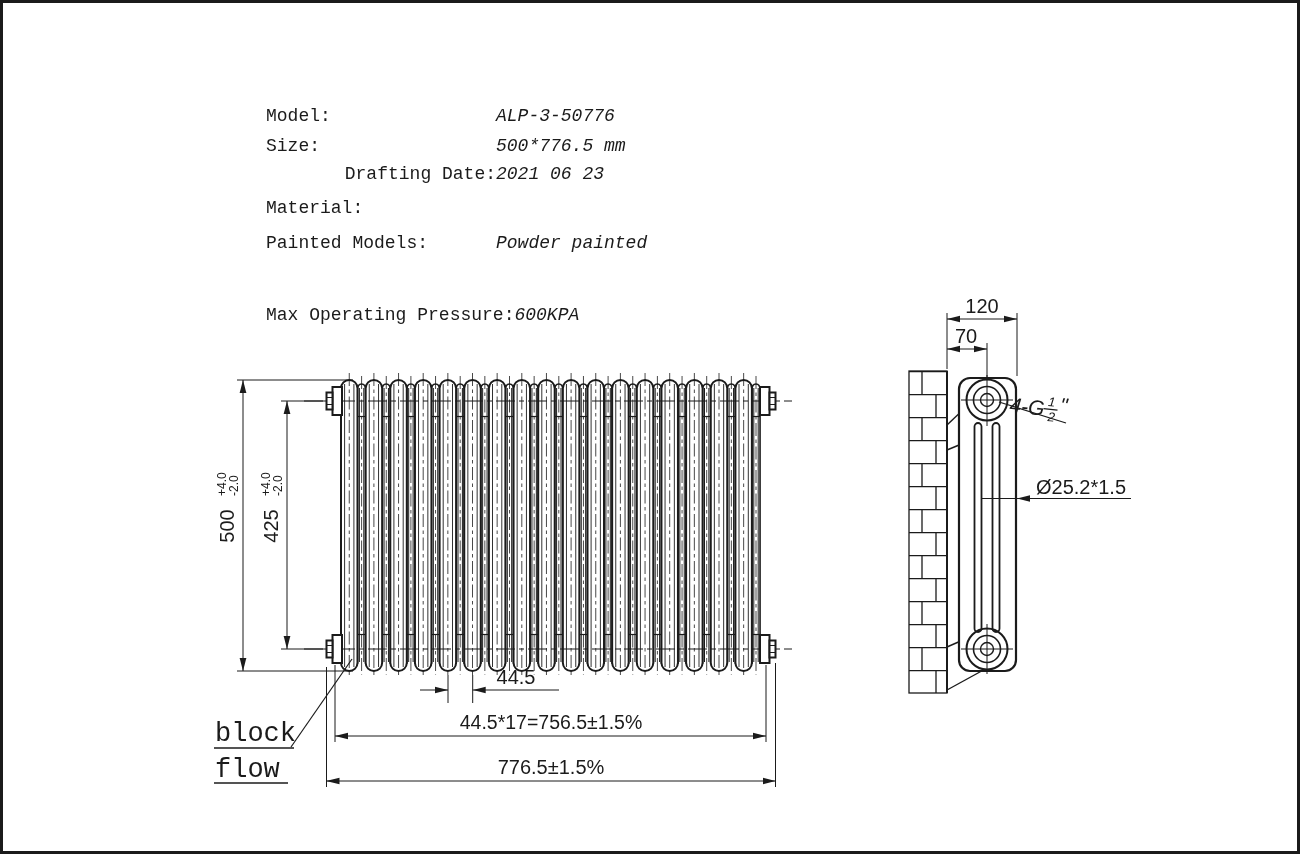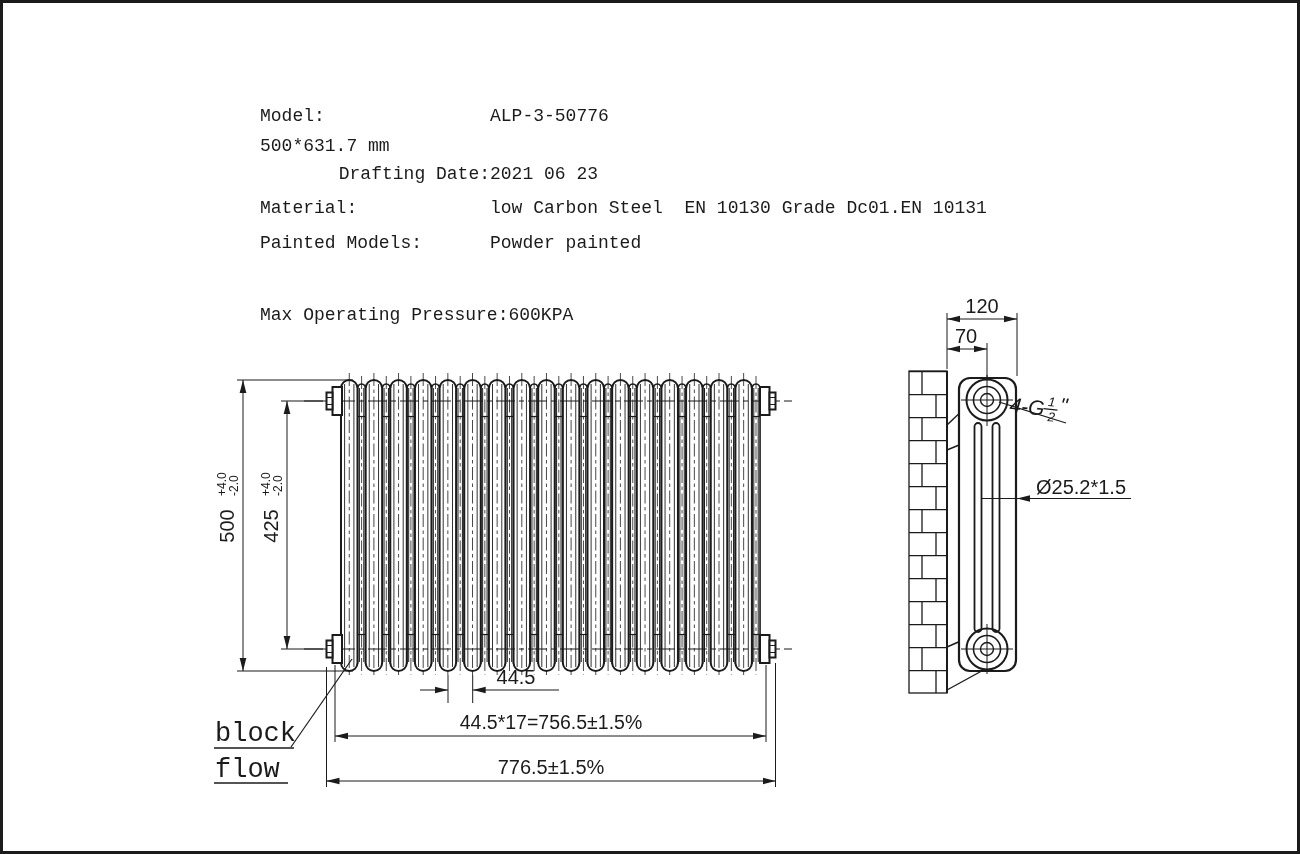--- a/index.html
+++ b/index.html
@@ -10,44 +10,44 @@
     border:3px solid #1b1b1b;
     background:#fff;
     font-family:"Liberation Sans", sans-serif;
     overflow:hidden;
   }
   .spec-block{
     position:absolute;left:257px;top:103px;
     font-family:"Liberation Mono","DejaVu Sans Mono",monospace;
     font-size:18px;color:#1b1b1b;line-height:20px;
   }
-  .spec-row{position:absolute;display:flex;white-space:pre;}
+  .spec-row{position:absolute;display:flex;white-space:pre;margin-left:6px;}
   .spec-row .lbl{min-width:230px;white-space:pre;}
-  .spec-row .val{white-space:pre;}
+  .spec-row .val{white-space:pre;font-style:italic;}
   .r0{top:0px;} .r1{top:30px;} .r2{top:58px;text-align:right;} .r3{top:92px;}
   .r4{top:127px;align-items:center;} .r5{top:163px;} .r6{top:199px;text-align:right;}
   svg{position:absolute;left:0;top:0;}
   svg text{fill:#1b1b1b;}
   .dimtxt{font-family:"Liberation Sans",sans-serif;font-size:20px;}
   .dimtxt-s{font-family:"Liberation Sans",sans-serif;font-size:19.5px;}
   .toltxt{font-family:"Liberation Sans",sans-serif;font-size:12px;}
   .cadtxt{font-family:"Liberation Mono","DejaVu Sans Mono",monospace;font-size:27px;}
   .thrtxt{font-family:"Liberation Sans",sans-serif;font-size:21px;font-style:italic;}
   .frtxt{font-family:"Liberation Sans",sans-serif;font-size:13px;font-style:italic;}
 </style>
 </head>
 <body>
 
 <div class="canvas">
 
   <div class="spec-block">
     <div class="spec-row r0"><span class="lbl">Model:</span><span class="val">ALP-3-50776</span></div>
-    <div class="spec-row r1"><span class="val">500*631.7 mm</span></div>
+    <div class="spec-row r1"><span class="lbl">Size:</span><span class="val">500*776.5 mm</span></div>
     <div class="spec-row r2"><span class="lbl">Drafting Date:</span><span class="val">2021 06 23</span></div>
-    <div class="spec-row r3"><span class="lbl">Material:</span><span class="val">low Carbon Steel  EN 10130 Grade Dc01.EN 10131</span></div>
+    <div class="spec-row r3"><span class="lbl">Material:</span></div>
     <div class="spec-row r4"><span class="lbl">Painted Models:</span><span class="val">Powder painted</span></div>
     <div class="spec-row r5"></div>
     <div class="spec-row r6"><span class="lbl">Max Operating Pressure:</span><span class="val">600KPA</span></div>
   </div>
 
   <svg width="1300" height="854" viewBox="0 0 1300 854">
     <defs>
       <marker id="arr" viewBox="0 0 12 8" refX="12" refY="4" markerWidth="13" markerHeight="8.7" orient="auto-start-reverse">
         <path d="M0,0.9 L12,4 L0,7.1 Z" fill="#1b1b1b"></path>
       </marker>

